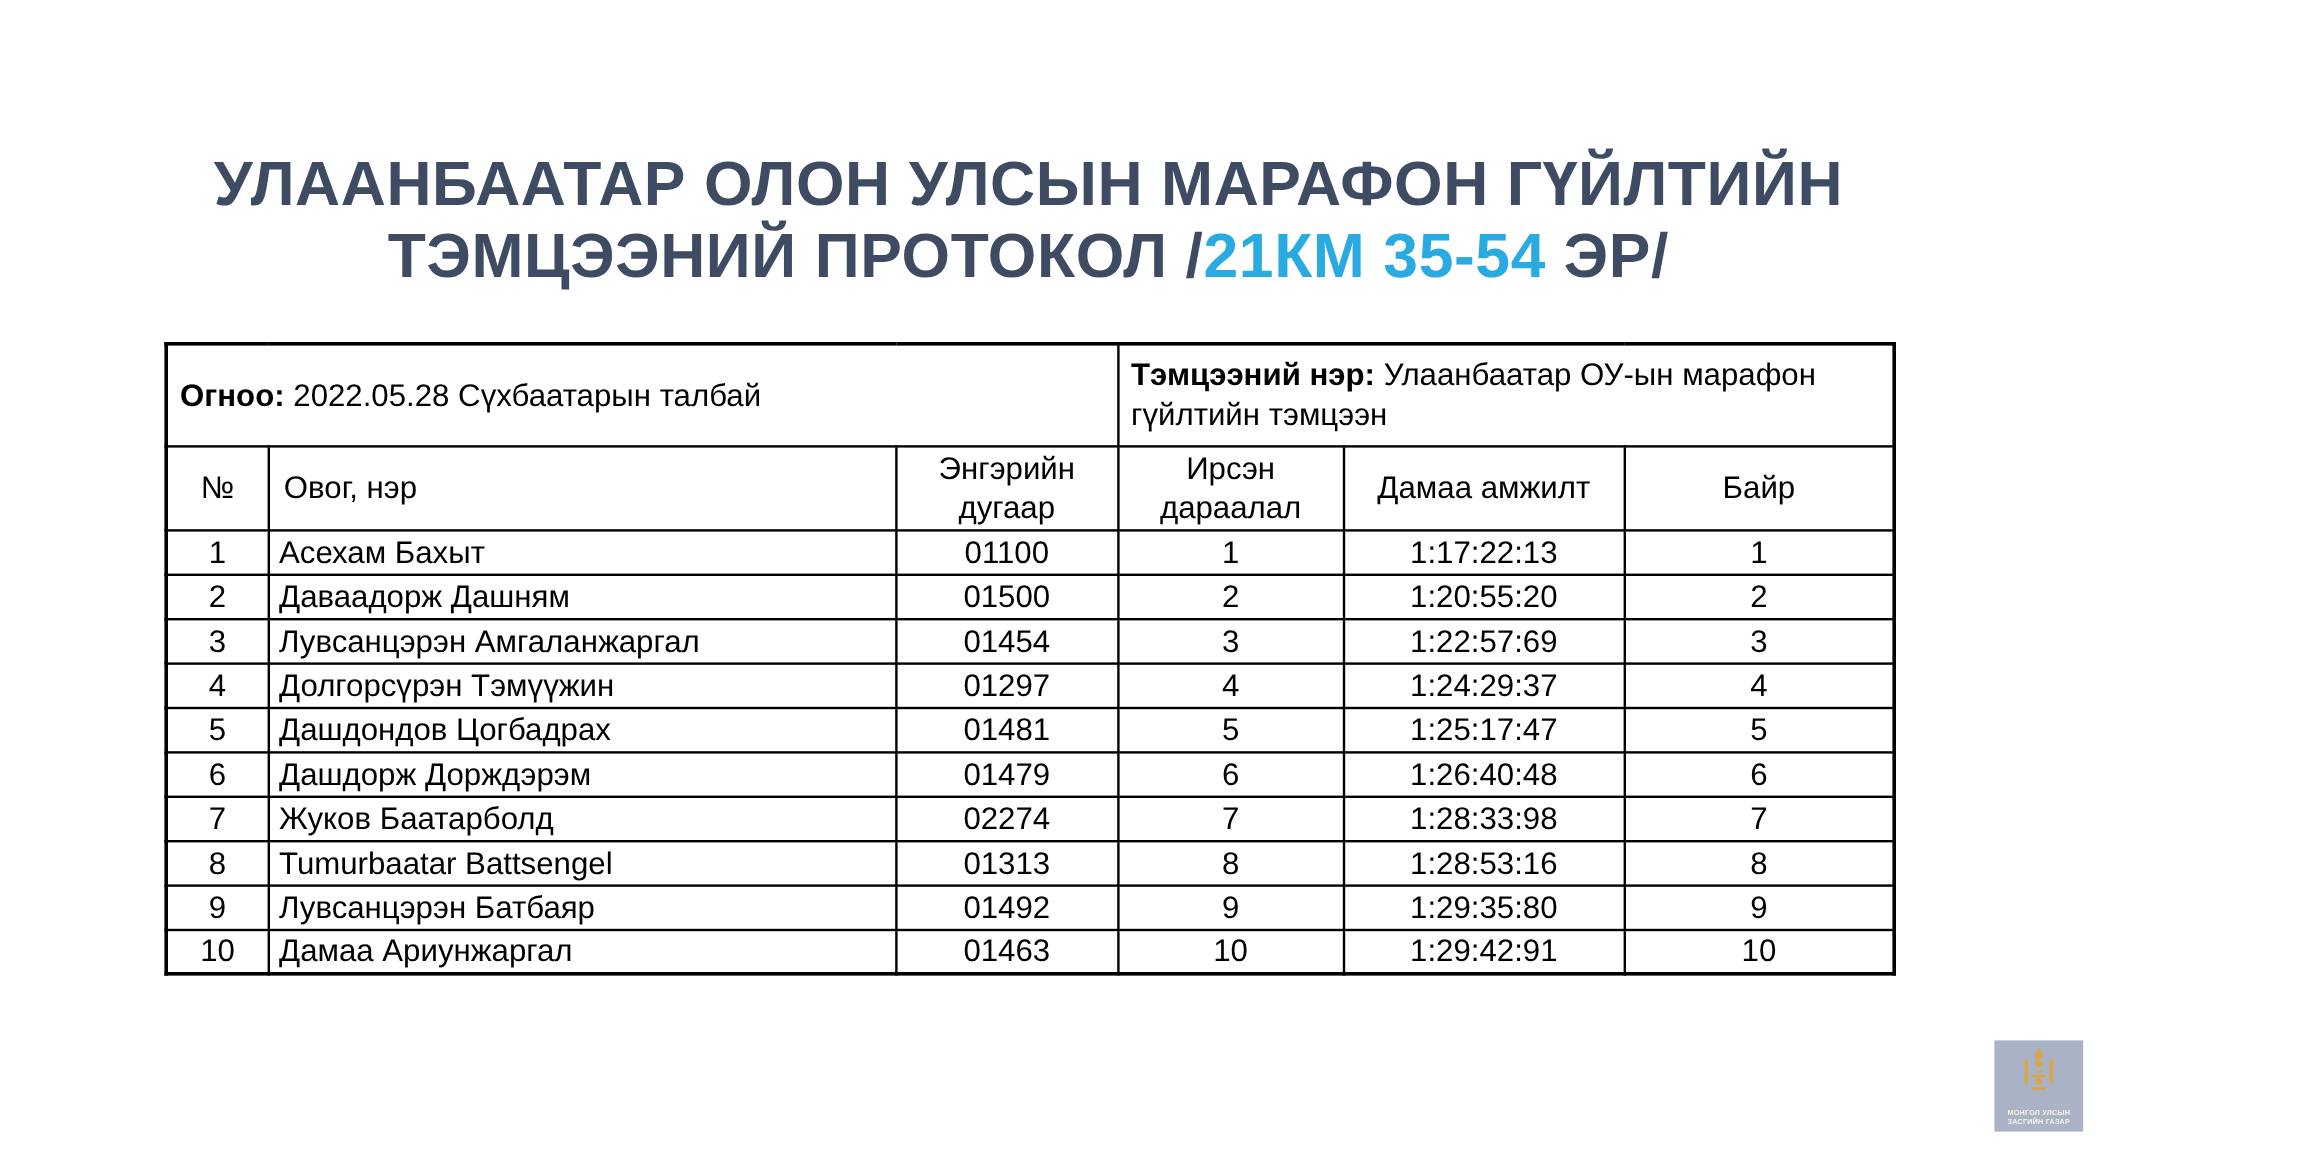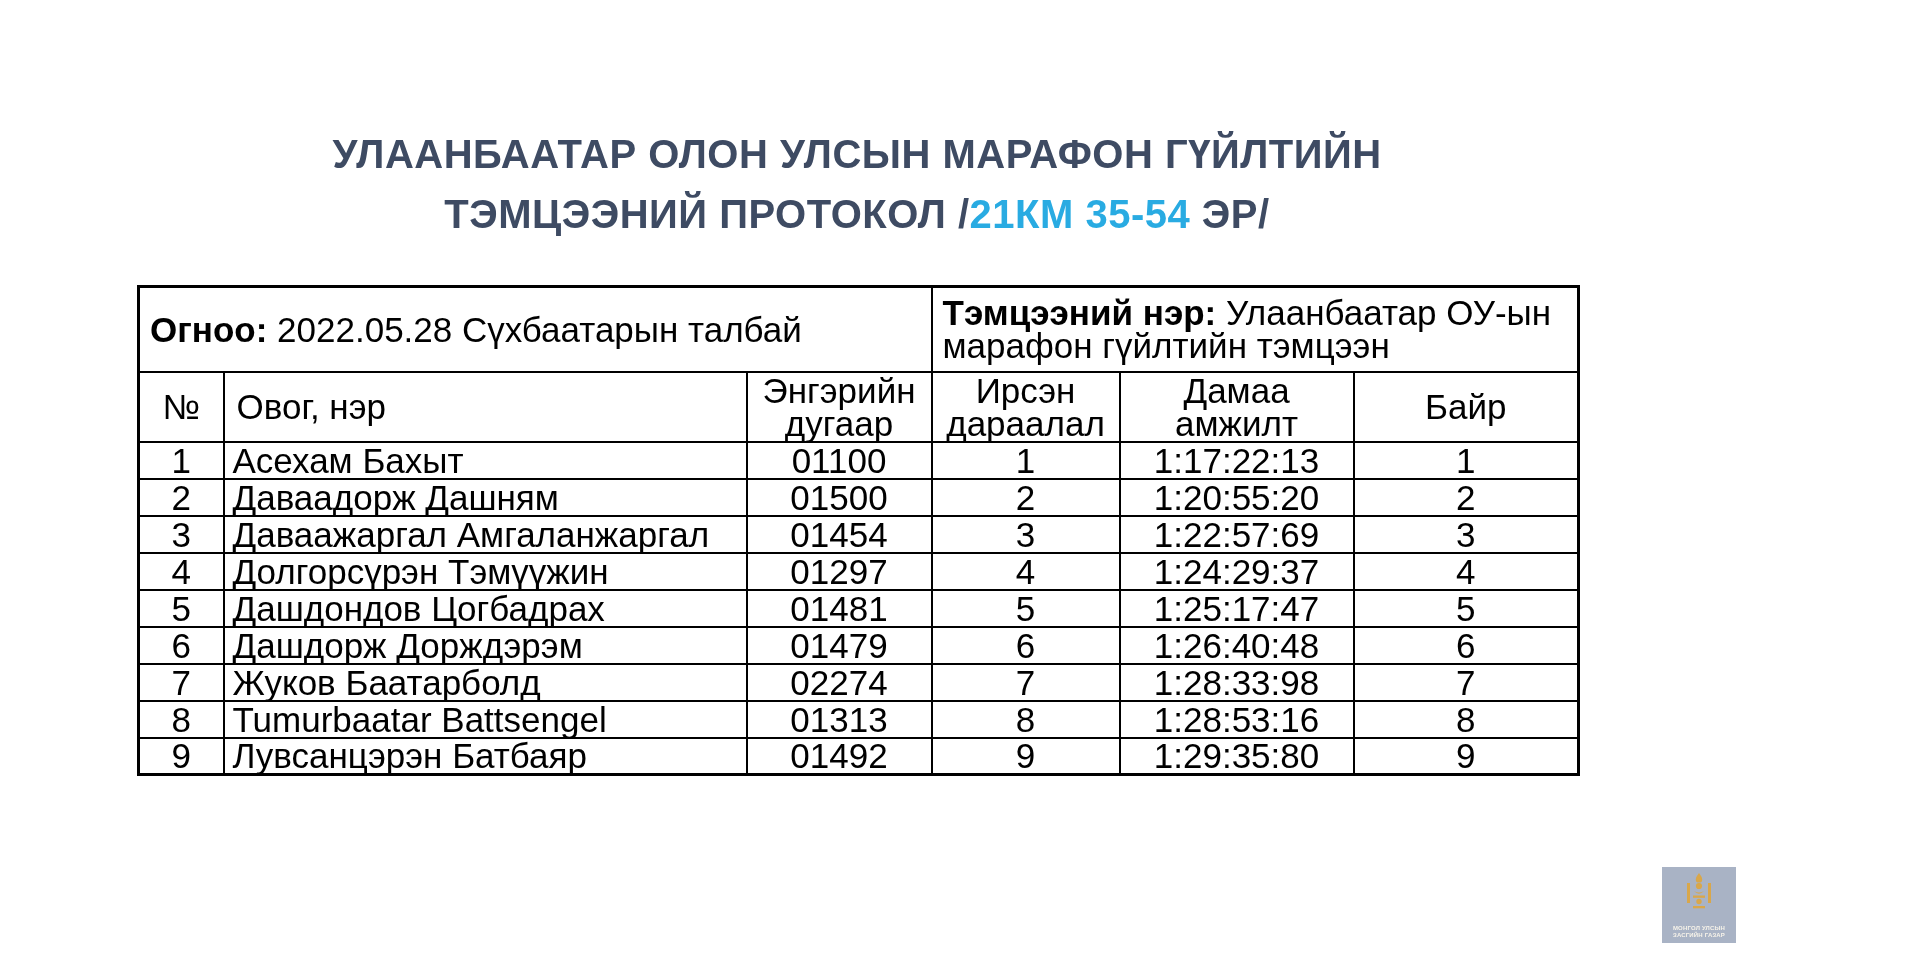--- a/index.html
+++ b/index.html
@@ -2,30 +2,30 @@
 <html><head>
 <meta charset="utf-8">
 <style>
   * { margin:0; padding:0; box-sizing:border-box; }
   html,body { width:1920px; height:958px; background:#ffffff; overflow:hidden; }
   body { font-family:"Liberation Sans","DejaVu Sans",sans-serif; color:#000; position:relative; }
 
   
   .title-block {
     position:absolute; left:137px; top:124px; width:1440px;
-    text-align:center; font-weight:bold; font-size:40px; line-height:60px;
+    text-align:center; font-weight:bold; font-size:52px; line-height:60px;
     color:#3e4b63; letter-spacing:0.5px;
   }
   .title-highlight { color:#29abe2; }
 
   
   table.protocol {
     position:absolute; left:137px; top:285px; width:1440px;
     border-collapse:collapse; table-layout:fixed;
-    font-size:35px; color:#000; background:#fff;
+    font-size:26px; color:#000; background:#fff;
     border:3px solid #000;
   }
   table.protocol td, table.protocol th {
     border:2px solid #000; vertical-align:middle; font-weight:normal;
     overflow:hidden;
   }
   tr.info-row td { height:85px; text-align:left; padding:4px 10px; line-height:33px; }
   tr.info-row .cell-label { font-weight:bold; }
   tr.colhead-row th { height:70px; text-align:center; line-height:33px; white-space:pre-line; }
   tr.colhead-row th.col-name { text-align:left; padding-left:12px; }
@@ -94,21 +94,21 @@
       <tr class="data-row">
         <td class="cell-number">2</td>
         <td class="cell-name">Даваадорж Дашням</td>
         <td class="cell-bib">01500</td>
         <td class="cell-arrival">2</td>
         <td class="cell-time">1:20:55:20</td>
         <td class="cell-place">2</td>
       </tr>
       <tr class="data-row">
         <td class="cell-number">3</td>
-        <td class="cell-name">Даваажаргал Амгаланжаргал</td>
+        <td class="cell-name">Лувсанцэрэн Амгаланжаргал</td>
         <td class="cell-bib">01454</td>
         <td class="cell-arrival">3</td>
         <td class="cell-time">1:22:57:69</td>
         <td class="cell-place">3</td>
       </tr>
       <tr class="data-row">
         <td class="cell-number">4</td>
         <td class="cell-name">Долгорсүрэн Тэмүүжин</td>
         <td class="cell-bib">01297</td>
         <td class="cell-arrival">4</td>
@@ -148,20 +148,28 @@
         <td class="cell-place">8</td>
       </tr>
       <tr class="data-row">
         <td class="cell-number">9</td>
         <td class="cell-name">Лувсанцэрэн Батбаяр</td>
         <td class="cell-bib">01492</td>
         <td class="cell-arrival">9</td>
         <td class="cell-time">1:29:35:80</td>
         <td class="cell-place">9</td>
       </tr>
+      <tr class="data-row">
+        <td class="cell-number">10</td>
+        <td class="cell-name">Дамаа Ариунжаргал</td>
+        <td class="cell-bib">01463</td>
+        <td class="cell-arrival">10</td>
+        <td class="cell-time">1:29:42:91</td>
+        <td class="cell-place">10</td>
+      </tr>
     </tbody>
 </table>
 
 <div class="gov-logo">
   <svg class="soyombo" width="26" height="38" viewBox="0 0 26 38" xmlns="http://www.w3.org/2000/svg">
     <g fill="#d9a74a">
       <rect x="1" y="10" width="3" height="20"></rect>
       <rect x="22" y="10" width="3" height="20"></rect>
       <path d="M13 0 C14.6 2.6 16.2 4.2 16.2 6.4 A3.2 3.2 0 1 1 9.8 6.4 C9.8 4.2 11.4 2.6 13 0 Z"></path>
       <circle cx="13" cy="13" r="3.1"></circle>

